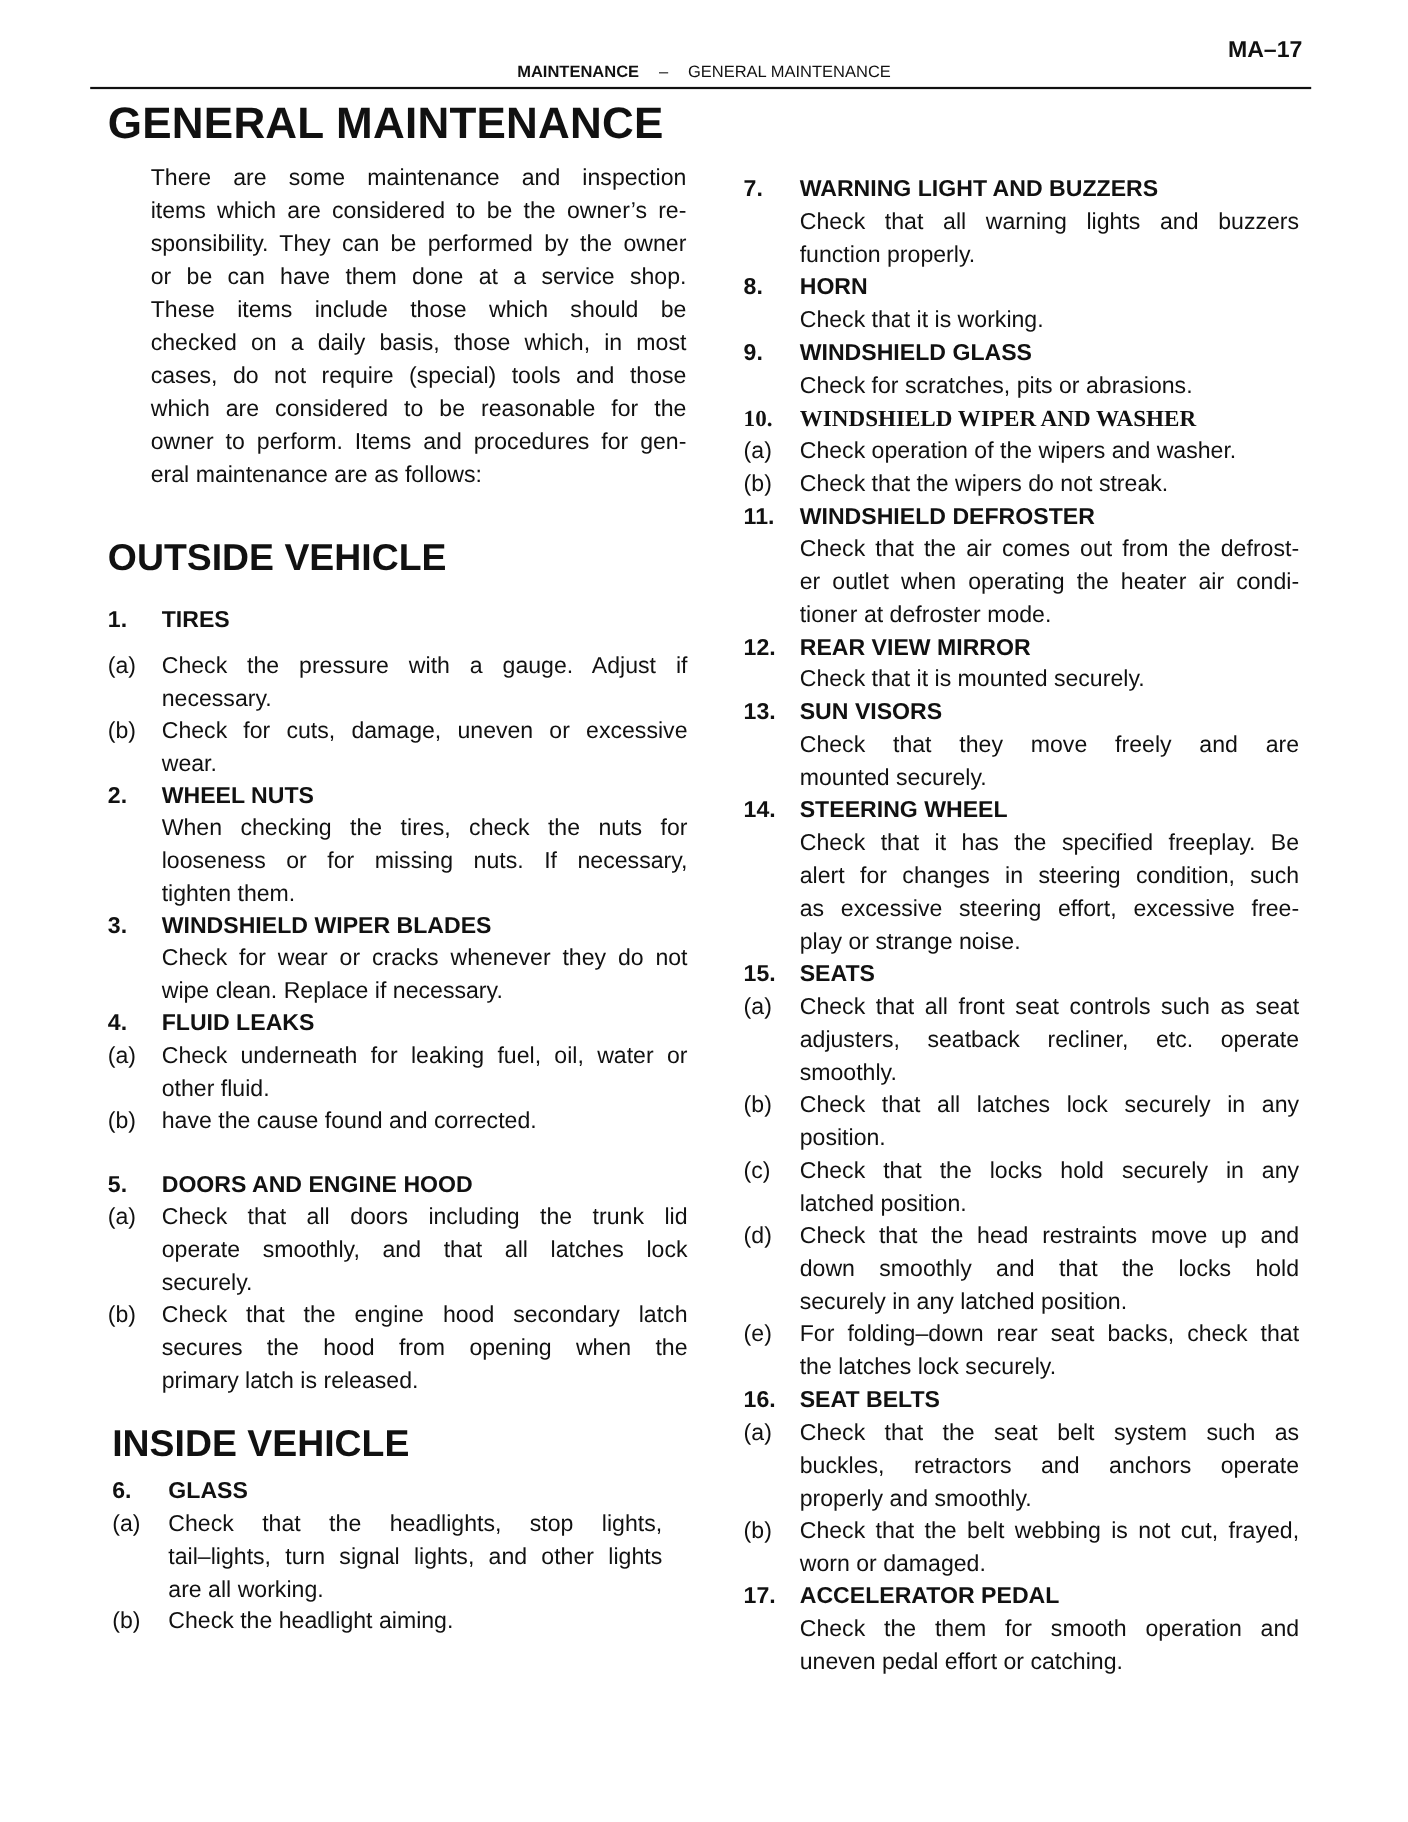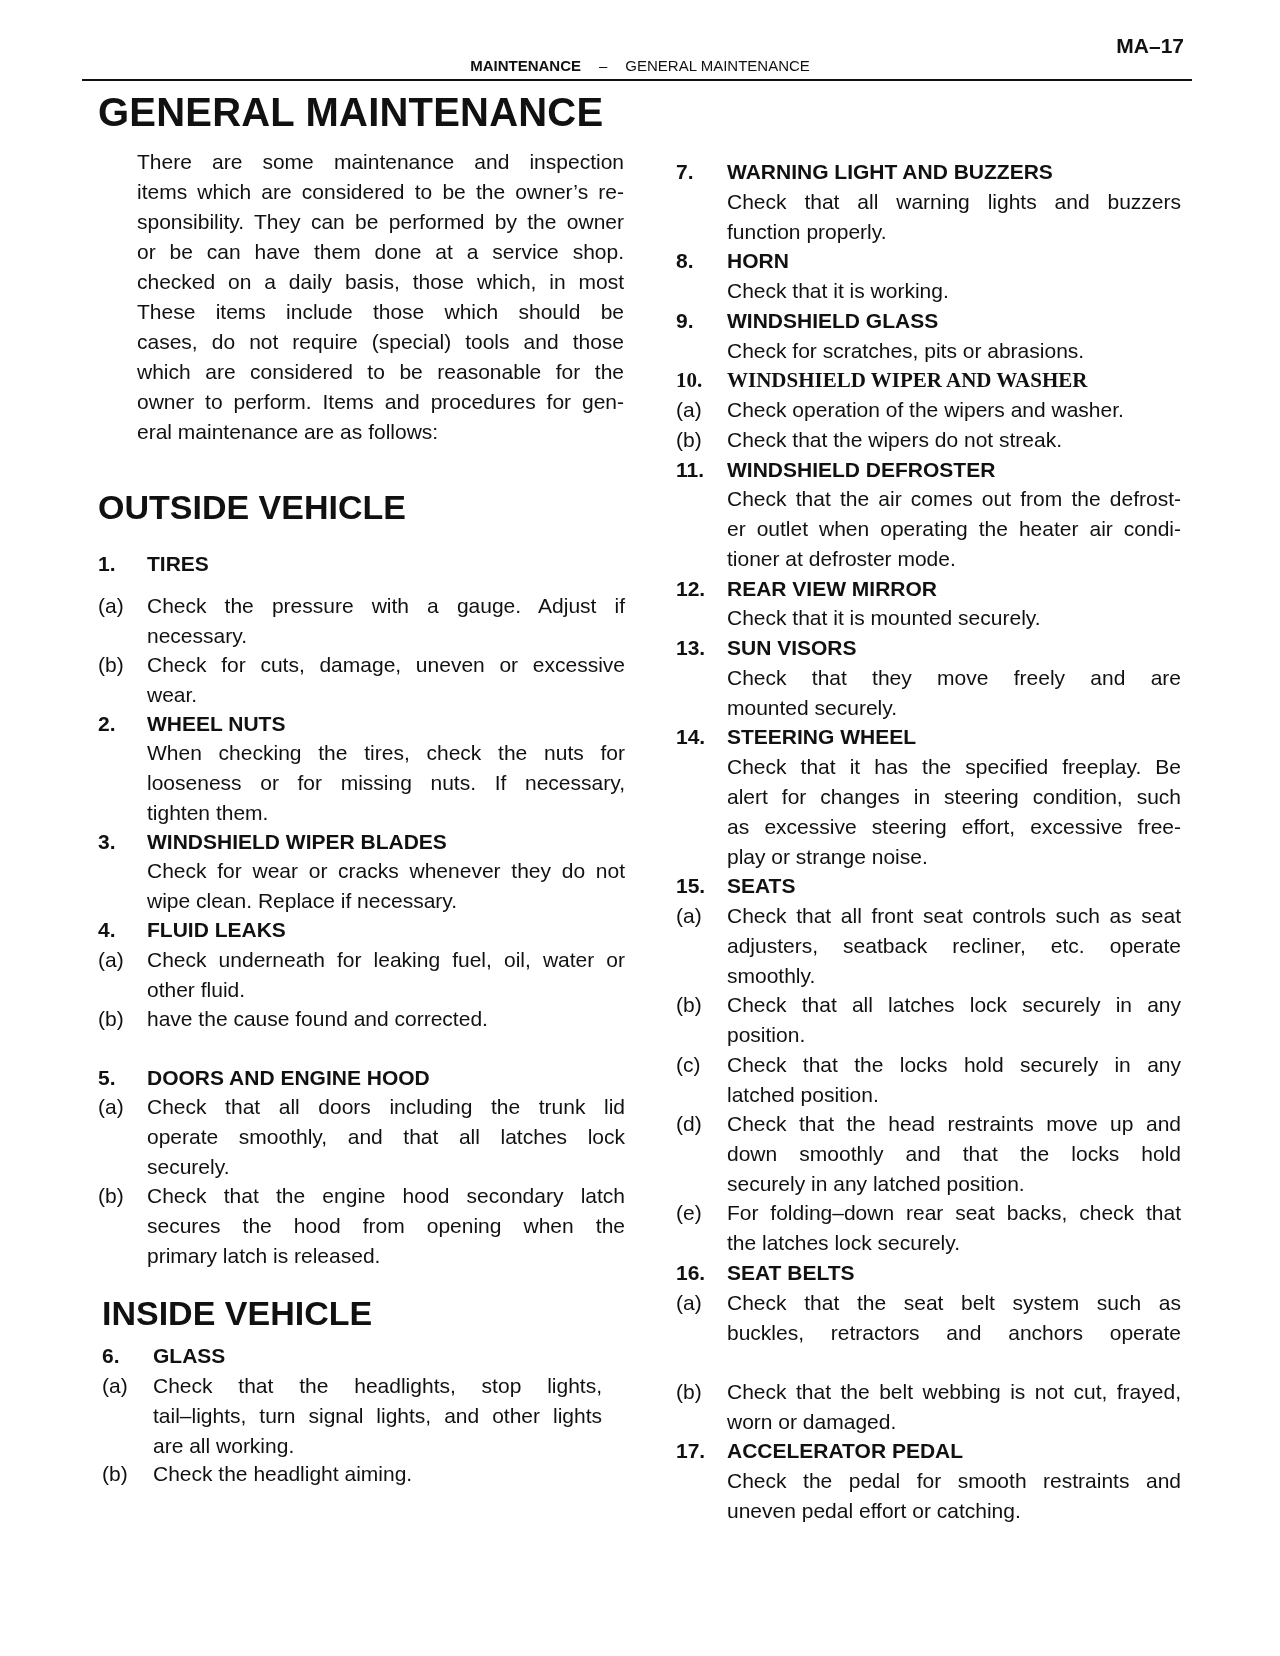--- a/index.html
+++ b/index.html
@@ -31,22 +31,22 @@
 </div>
 <div class="rule"></div>
 
 <div class="title">GENERAL MAINTENANCE</div>
 
 <div class="para" id="intro" style="left:137px; top:147px; width:487px;">
     <span class="ln">There are some maintenance and inspection</span>
     <span class="ln">items which are considered to be the owner’s re-</span>
     <span class="ln">sponsibility. They can be performed by the owner</span>
     <span class="ln">or be can have them done at a service shop.</span>
+    <span class="ln">These items include those which should be</span>
     <span class="ln">checked on a daily basis, those which, in most</span>
-    <span class="ln">These items include those which should be</span>
     <span class="ln">cases, do not require (special) tools and those</span>
     <span class="ln">which are considered to be reasonable for the</span>
     <span class="ln">owner to perform. Items and procedures for gen-</span>
     <span class="ln last">eral maintenance are as follows:</span>
   </div>
 
 <div class="section-title" style="left:98px; top:488px;">OUTSIDE VEHICLE</div>
 <div id="left-col">
     <div class="item bold" style="left: 98px; top: 549px; width: 527px; height: 29.5px;">
       <span class="num">1.</span>
@@ -319,35 +319,36 @@
       <span class="num">16.</span>
       <div class="txt" style="left: 51px; width: 454px;">
         <span class="ln last">SEAT BELTS</span>
       </div>
     </div>
     <div class="item" style="left: 676px; top: 1287.5px; width: 505px; height: 89.25px;">
       <span class="num">(a)</span>
       <div class="txt" style="left: 51px; width: 454px;">
         <span class="ln">Check that the seat belt system such as</span>
         <span class="ln">buckles, retractors and anchors operate</span>
+        <span class="ln last">properly and smoothly.</span>
       </div>
     </div>
     <div class="item" style="left: 676px; top: 1376.75px; width: 505px; height: 59.5px;">
       <span class="num">(b)</span>
       <div class="txt" style="left: 51px; width: 454px;">
         <span class="ln">Check that the belt webbing is not cut, frayed,</span>
         <span class="ln last">worn or damaged.</span>
       </div>
     </div>
     <div class="item bold" style="left: 676px; top: 1436.25px; width: 505px; height: 29.75px;">
       <span class="num">17.</span>
       <div class="txt" style="left: 51px; width: 454px;">
         <span class="ln last">ACCELERATOR PEDAL</span>
       </div>
     </div>
     <div class="item" style="left: 676px; top: 1466px; width: 505px; height: 59.5px;">
       <span class="num"></span>
       <div class="txt" style="left: 51px; width: 454px;">
-        <span class="ln">Check the pedal for smooth restraints and</span>
+        <span class="ln">Check the them for smooth operation and</span>
         <span class="ln last">uneven pedal effort or catching.</span>
       </div>
     </div>
   </div>
 
 </body></html>

